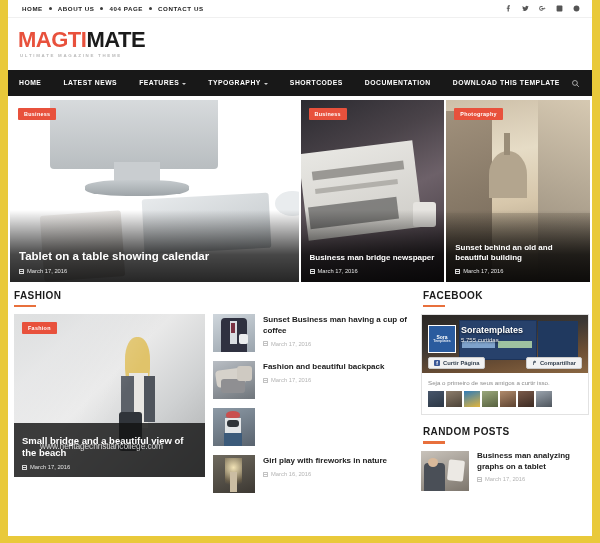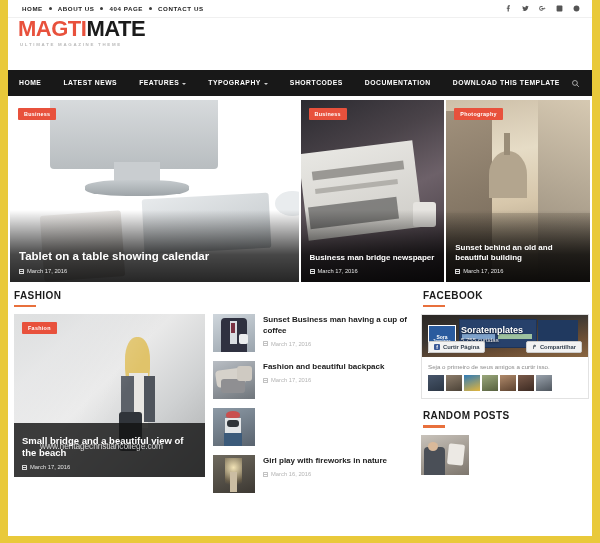--- a/index.html
+++ b/index.html
@@ -19,21 +19,21 @@
           border-bottom:1px solid #f0f0f0;}
   .topnav{display:flex;align-items:center;gap:0px;}
   .topnav a{font-size:6.2px;letter-spacing:.55px;font-weight:bold;color:#222;
             text-decoration:none;padding:0 6px;white-space:nowrap;}
   .topnav .dot{width:3px;height:3px;border-radius:50%;background:#3a3a3a;display:inline-block;}
   .social{display:flex;align-items:center;gap:9px;padding-right:4px;}
   .social span{font-size:7px;color:#444;line-height:1;display:inline-flex;
                align-items:center;justify-content:center;width:8px;height:8px;}
   .social span svg{width:7px;height:7px;fill:#555;}
   
-  .logobar{height:52px;background:#fff;display:flex;padding-left:10px;}
+  .logobar{height:52px;background:#fff;display:flex;align-items:center;padding-left:10px;}
   .logo-wrap{line-height:1;}
   .logo{font-size:22px;font-weight:bold;letter-spacing:-.5px;}
   .logo .m1{color:#e8513c;}
   .logo .m2{color:#1b1b1b;}
   .logo-sub{font-size:4.4px;letter-spacing:1.7px;color:#b9b9b9;margin-top:3px;
             padding-left:2px;font-weight:bold;}
   
   .mainnav{height:26px;background:#181818;display:flex;align-items:center;
            position:relative;}
   .mainnav a{color:#fff;font-size:6.8px;font-weight:bold;letter-spacing:.5px;
@@ -84,21 +84,21 @@
   .pthumb{width:42px;height:38px;flex:0 0 42px;overflow:hidden;position:relative;}
   .ptbody{padding-top:1px;}
   .pttitle{font-size:8px;font-weight:bold;color:#202020;line-height:1.35;}
   .ptdate{font-size:5.8px;color:#b4b4b4;margin-top:4px;display:flex;align-items:center;gap:3px;}
   .cal-g{width:5px;height:5px;border:.8px solid #c2c2c2;border-radius:.5px;display:inline-block;
        box-sizing:border-box;position:relative;}
   .cal-g:before{content:"";position:absolute;left:0;right:0;top:1px;height:.8px;background:#c2c2c2;}
   
   .fbbox{border:1px solid #e2e2e2;background:#fff;margin-left:2px;width:168px;
          box-sizing:border-box;}
-  .fbcover{height:42px;position:relative;overflow:hidden;background:#3a3330;}
+  .fbcover{height:58px;position:relative;overflow:hidden;background:#3a3330;}
   .fbpage{position:absolute;left:6px;top:10px;display:flex;align-items:flex-start;gap:5px;}
   .fbavatar{width:26px;height:26px;background:#2a5b9e;border:1.6px solid #fff;
             color:#fff;font-size:5px;font-weight:bold;display:flex;flex-direction:column;
             align-items:center;justify-content:center;line-height:1.1;text-align:center;}
   .fbavatar i{font-style:normal;font-size:3.6px;opacity:.85;}
   .fbname{color:#fff;font-size:9px;font-weight:bold;text-shadow:0 1px 2px rgba(0,0,0,.6);}
   .fblikes{color:#e8e8e8;font-size:6px;margin-top:2px;text-shadow:0 1px 2px rgba(0,0,0,.6);}
   .fbbtns{position:absolute;left:0;right:0;bottom:4px;display:flex;
           justify-content:space-between;padding:0 6px;box-sizing:border-box;}
   .fbbtn{background:#f2f2f2;border:1px solid #ccc;border-radius:2px;font-size:5.8px;
@@ -398,19 +398,26 @@
 
       <div class="sechead rndhead">RANDOM POSTS</div>
       <div class="secline"></div>
 
       <div class="rnditem">
         <div class="rnthumb" style="position:relative;background:linear-gradient(160deg,#c9c3bb,#7d766d);">
           <div style="position:absolute;left:6%;top:30%;width:44%;height:70%;background:#4a4f57;border-radius:4px 4px 0 0;"></div>
           <div style="position:absolute;left:14%;top:18%;width:22%;height:22%;background:#d9b99a;border-radius:50%;"></div>
           <div style="position:absolute;left:56%;top:22%;width:34%;height:52%;background:#ece9e4;border-radius:2px;transform:rotate(6deg);"></div>
         </div>
+        <div>
+          <div class="rnttitle">Business man analyzing graphs on a tablet</div>
+          <div class="ptdate">
+              <i class="cal-g"></i>
+              <span>March 17, 2016</span>
+            </div>
+        </div>
       </div>
     </div>
 
   </div>
 </div>
 
 <div class="bottomyellow"></div>
 
 </body></html>

